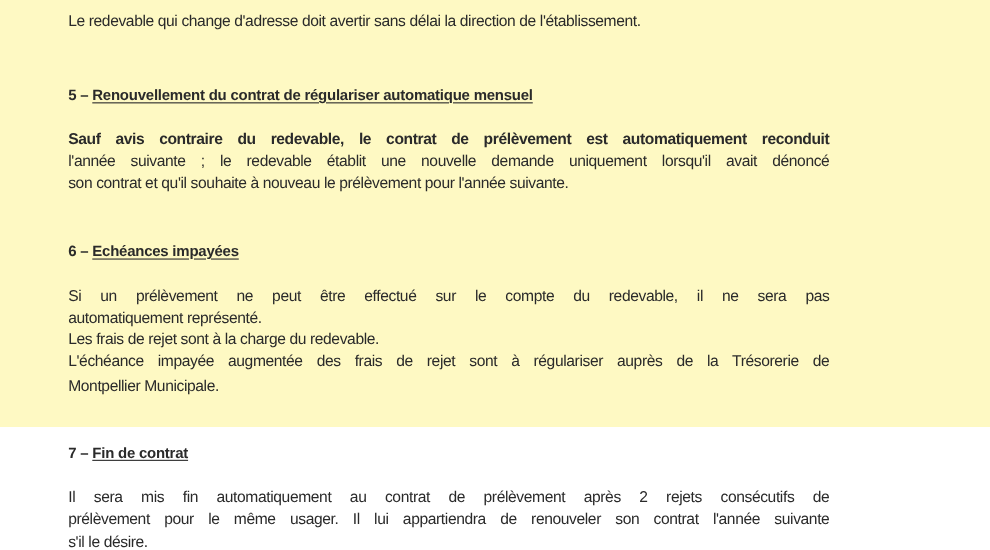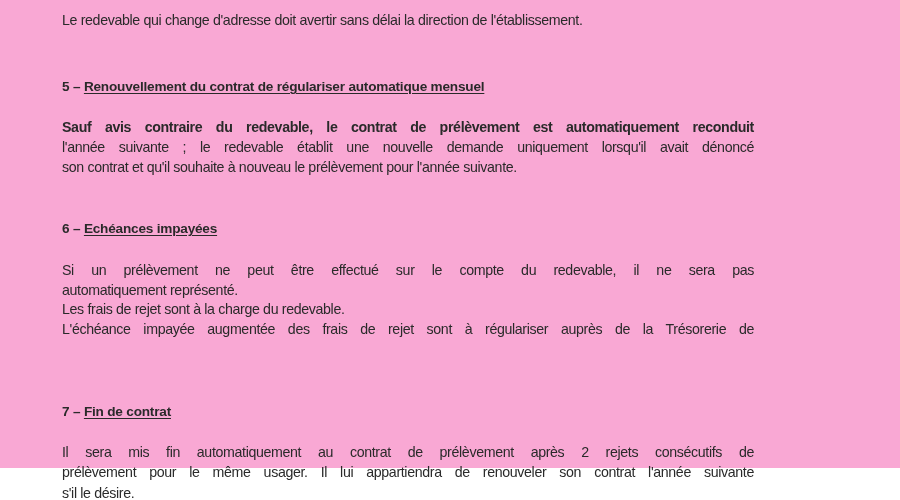--- a/index.html
+++ b/index.html
@@ -13,22 +13,22 @@
       overflow: hidden;
       position: relative;
       font-family: "Liberation Sans", sans-serif;
       color: #2a2a2a;
     }
     .page {
       position: absolute;
       left: 0;
       top: 0;
       width: 900px;
-      height: 468px;
-      background: #f9a8d4;
+      height: 388px;
+      background: #fef9c3;
       filter: blur(0.35px);
     }
     .line {
       position: absolute;
       left: 62px;
       font-size: 14.2px;
       line-height: 18px;
       white-space: nowrap;
       letter-spacing: -0.35px;
       transform-origin: left center;
@@ -66,20 +66,21 @@
   <div class="line just" style="top:138px;">l'année suivante ; le redevable établit une nouvelle demande uniquement lorsqu'il avait dénoncé</div>
 
   <div class="line heading" style="top:220px;">
     <span>6 –</span>
     <span class="title">Echéances impayées</span>
   </div>
   <div class="line just" style="top:261px;">Si un prélèvement ne peut être effectué sur le compte du redevable, il ne sera pas</div>
   <div class="line" style="top:281px;">automatiquement représenté.</div>
   <div class="line" style="top:300px;">Les frais de rejet sont à la charge du redevable.</div>
   <div class="line just" style="top:320px;">L'échéance impayée augmentée des frais de rejet sont à régulariser auprès de la Trésorerie de</div>
+  <div class="line" style="top:342px;">Montpellier Municipale.</div>
 
   <div class="line heading" style="top:403px;">
     <span>7 –</span>
     <span class="title">Fin de contrat</span>
   </div>
   <div class="line just" style="top:443px;">Il sera mis fin automatiquement au contrat de prélèvement après 2 rejets consécutifs de</div>
   <div class="line just" style="top:463px;">prélèvement pour le même usager. Il lui appartiendra de renouveler son contrat l'année suivante</div>
   <div class="line" style="top:484px;">s'il le désire.</div>
 
 </div>

